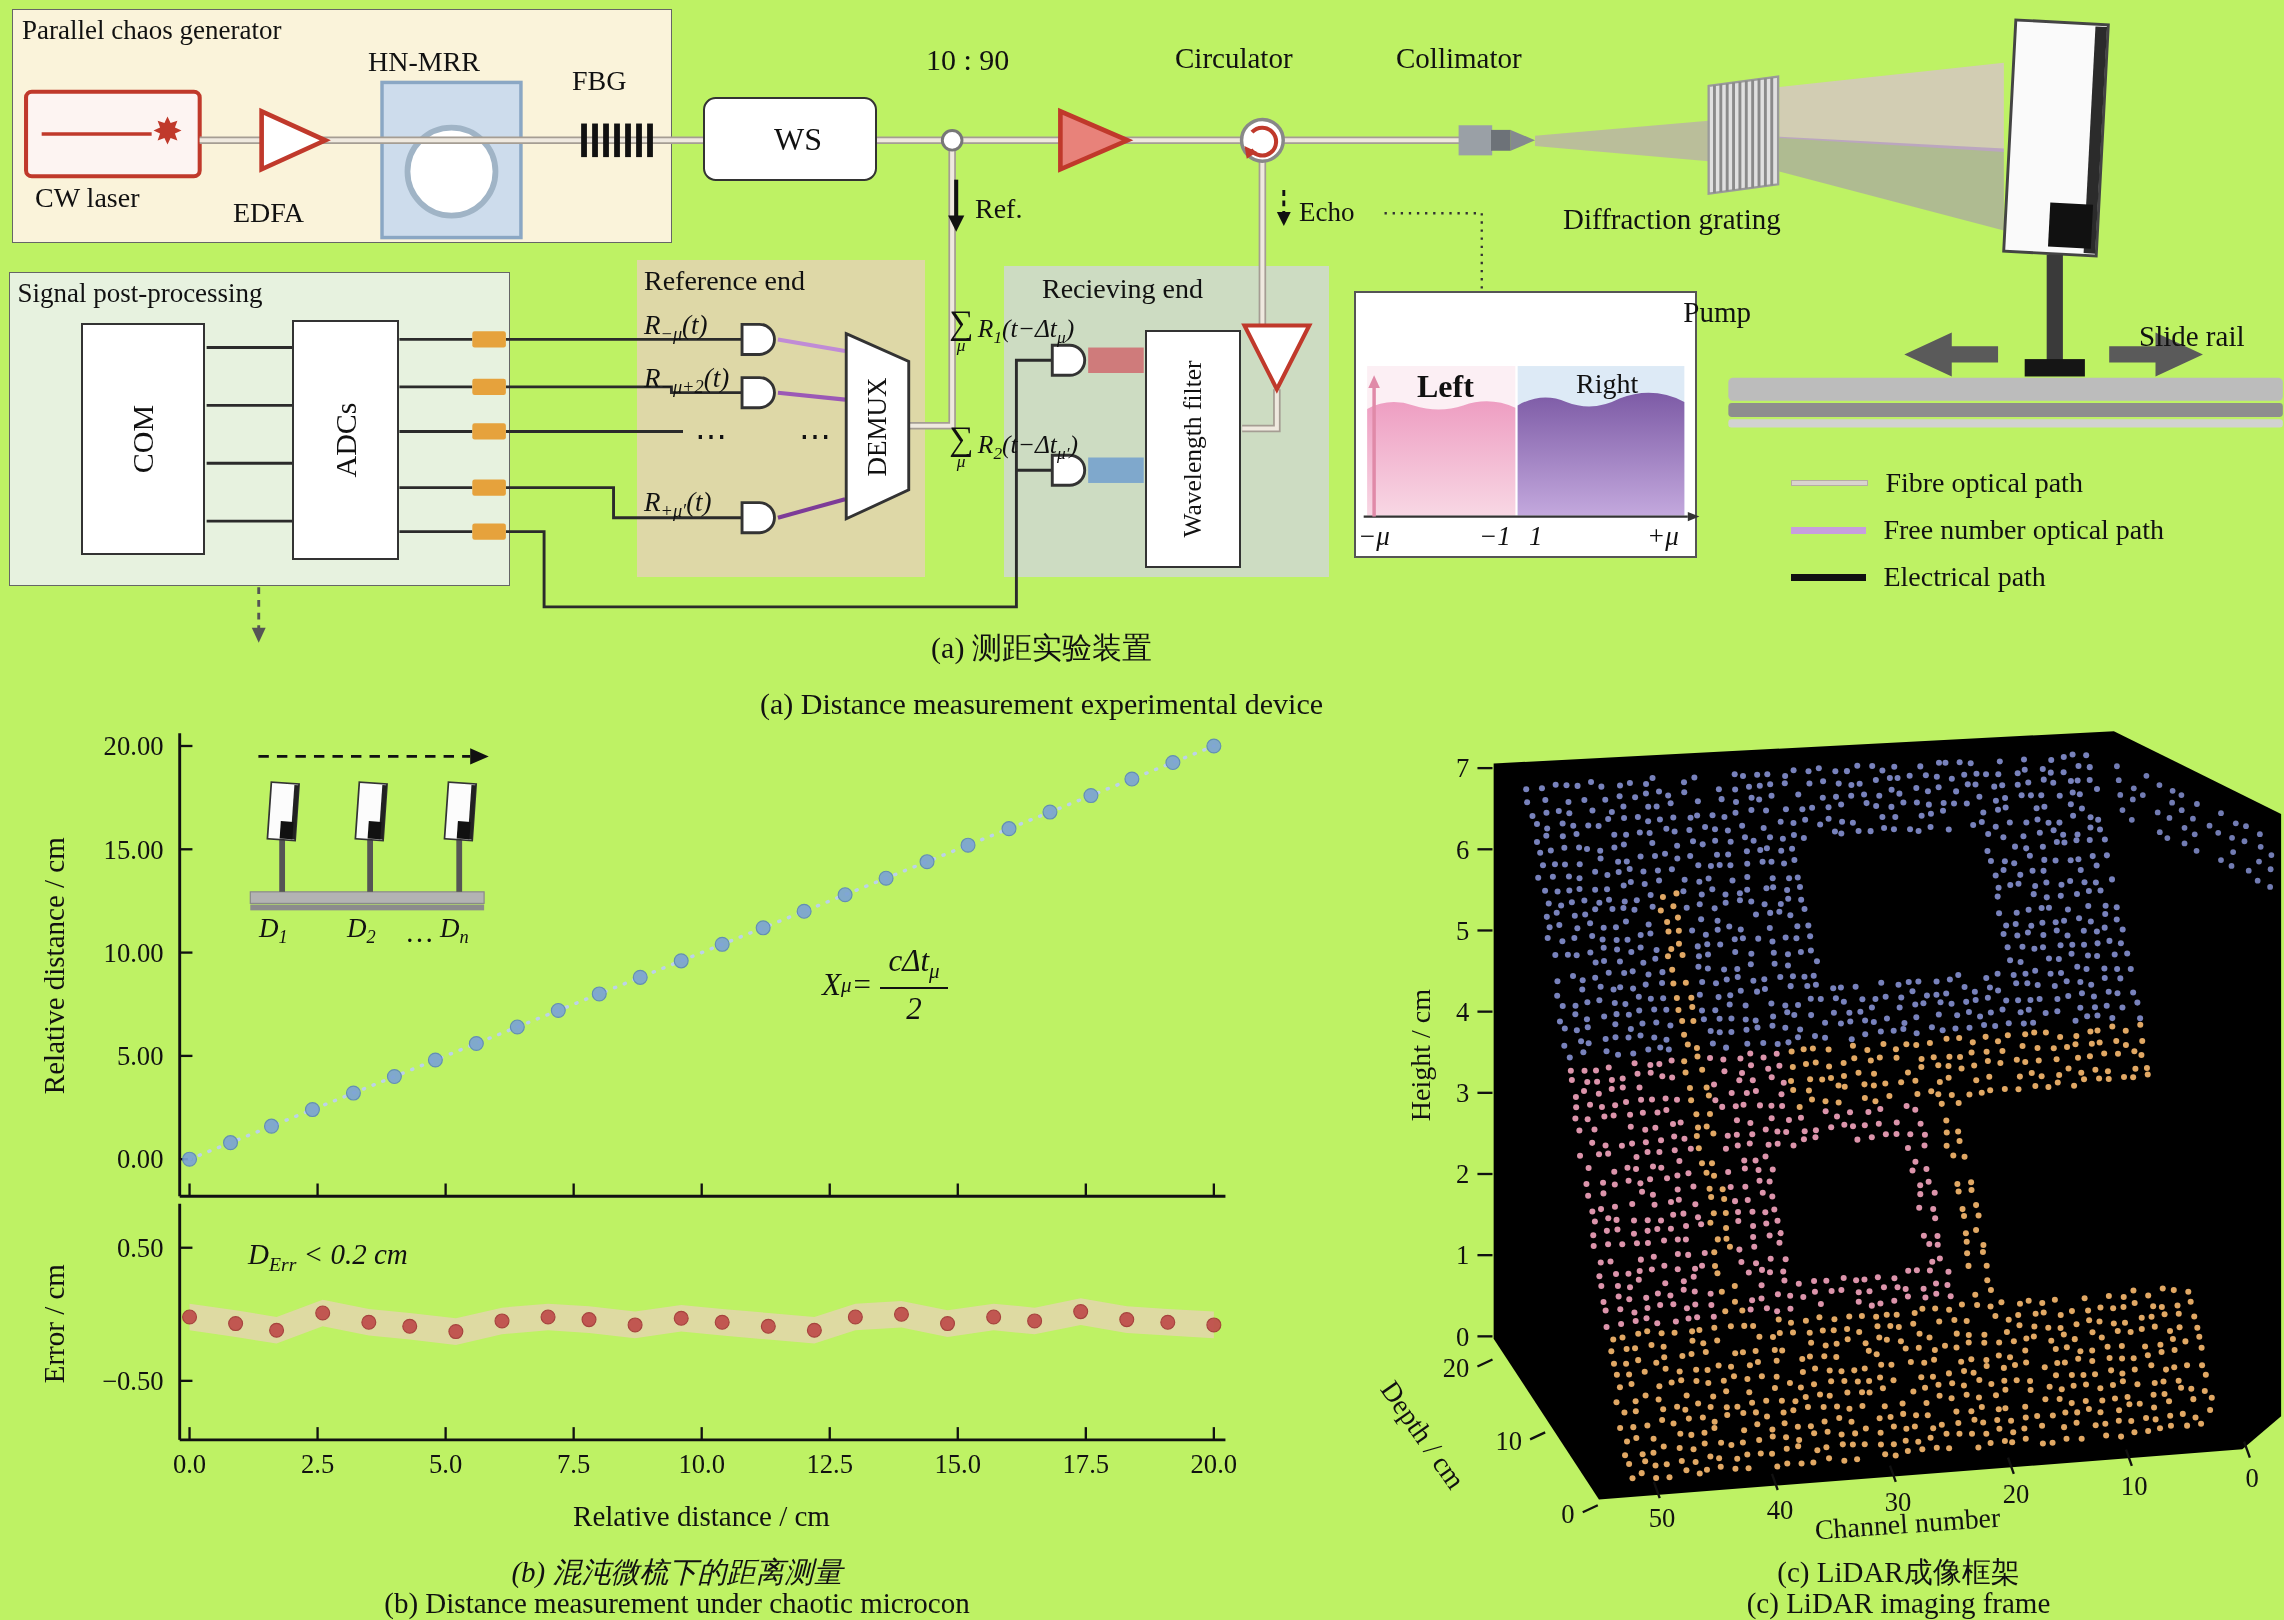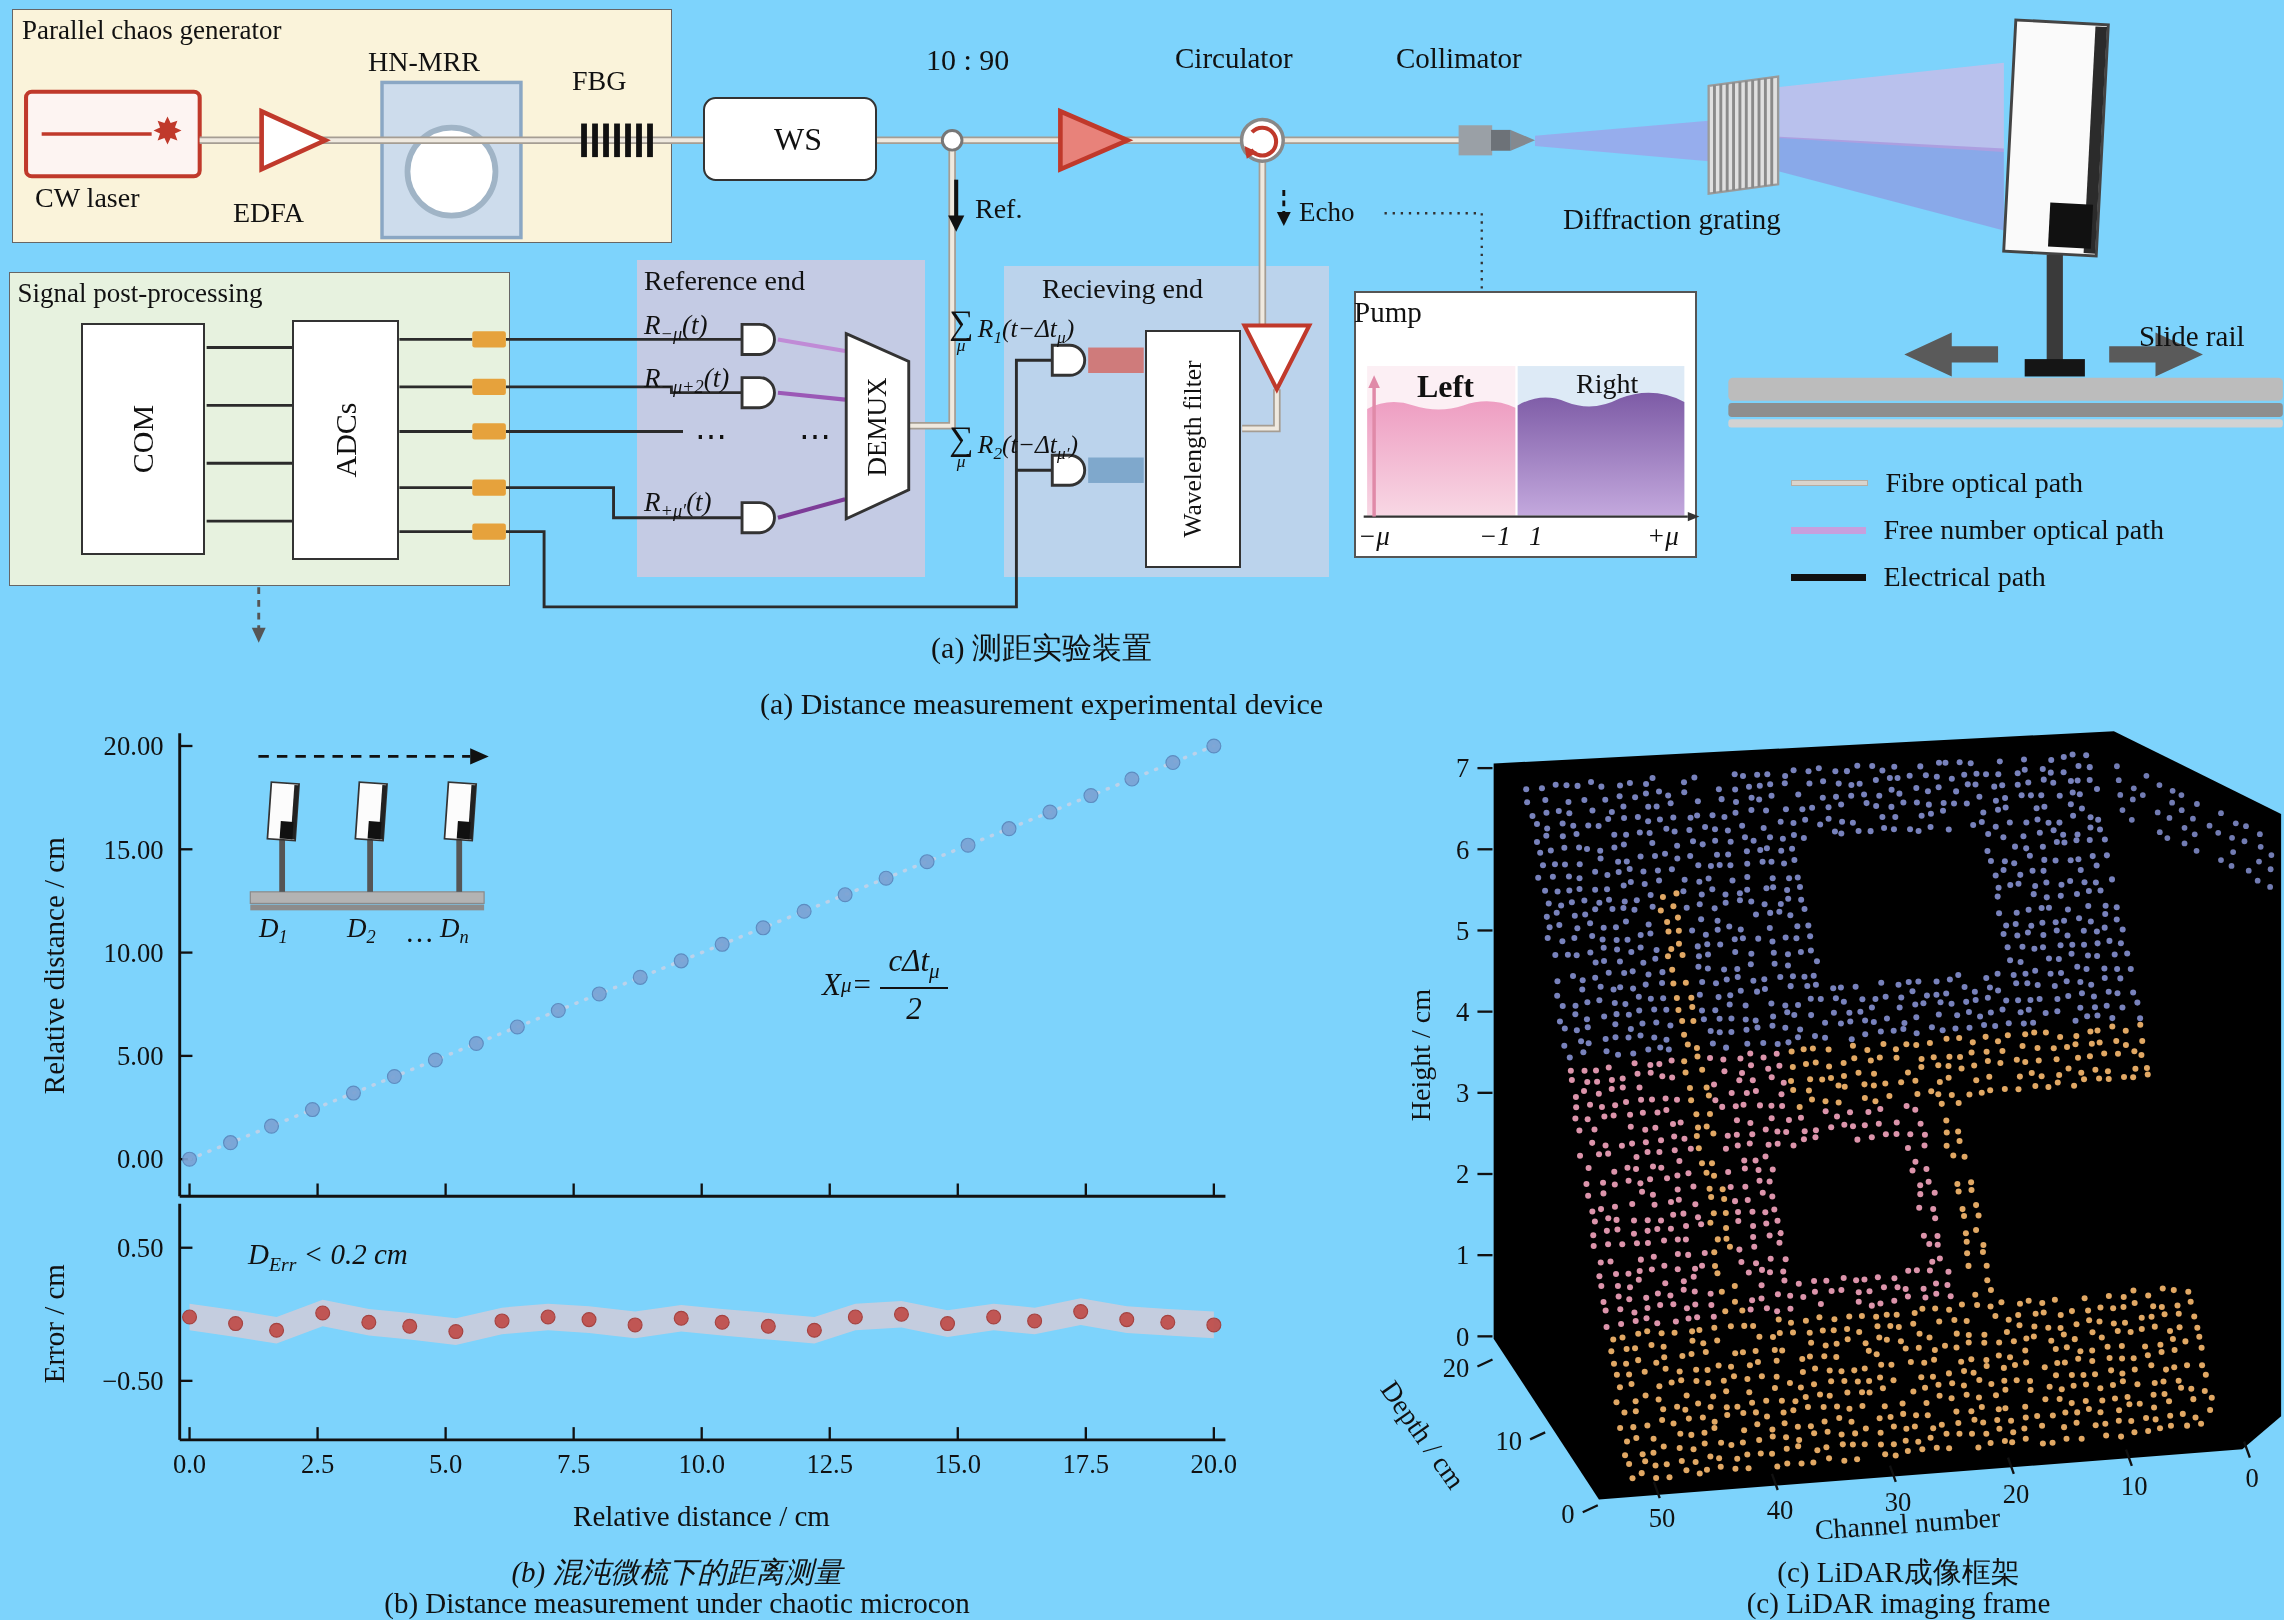--- a/index.html
+++ b/index.html
@@ -1,16 +1,16 @@
 <!DOCTYPE html>
 <html style="font-size:9.3px"><head>
 <meta charset="utf-8">
 <style>
   html,body{margin:0;padding:0;background:#fff;}
-  #root{position:relative;width:2284px;height:1621px;background:#7dd3fc;overflow:hidden;
+  #root{position:relative;width:2284px;height:1621px;background:#bef264;overflow:hidden;
         font-family:"Liberation Serif","DejaVu Serif",serif;color:#111;}
   .bgbox{position:absolute;z-index:0;box-sizing:border-box;}
   svg.layer{position:absolute;z-index:1;}
   .lbl{position:absolute;z-index:2;font-size:27px;white-space:nowrap;line-height:1.15;}
   .fgbox{position:absolute;z-index:2;background:#fff;border:2.3px solid #333;box-sizing:border-box;
          display:flex;align-items:center;justify-content:center;}
   .vtext{transform:rotate(-90deg);white-space:nowrap;}
   .math{font-style:italic;}
   sub{font-size:68%;}
   .sumstack{display:inline-flex;flex-direction:column;align-items:center;margin-right:4.6px;vertical-align:middle;}
@@ -256,21 +256,21 @@
   <div class="lbl math" style="left:949px;top:425px;font-size:25.5px;">
     <span class="sumstack">
         <span class="sig">∑</span>
         <span class="sigsub">μ</span>
       </span><span>R</span><sub>2</sub><span>(t−Δt</span><sub>μ′</sub><span>)</span>
   </div>
   <div class="fgbox" style="left:1145px;top:330px;width:96px;height:238px;">
     <span class="vtext" style="font-size:25.5px;">Wavelength filter</span>
   </div>
 
-  <div class="lbl" style="left:1354px;top:296px;width:343px;text-align:left;font-size:29px;">Pump</div>
+  <div class="lbl" style="left:1408px;top:296px;width:343px;text-align:right;font-size:29px;">Pump</div>
   <div class="lbl" style="left:1417px;top:368px;font-size:32px;font-weight:bold;">Left</div>
   <div class="lbl" style="left:1576px;top:368px;font-size:28px;">Right</div>
   <div class="lbl math" style="left:1358px;top:521px;">−μ</div>
   <div class="lbl math" style="left:1479px;top:521px;">−1</div>
   <div class="lbl math" style="left:1529px;top:521px;">1</div>
   <div class="lbl math" style="left:1647px;top:521px;">+μ</div>
 
   <div class="lbl cap" style="left:405px;width:1273px;top:631px;font-size:30px;">(a) 测距实验装置</div>
   <div class="lbl cap" style="left:405px;width:1273px;top:667px;font-size:30px;margin-top:20px;">(a) Distance measurement experimental device</div>
 

